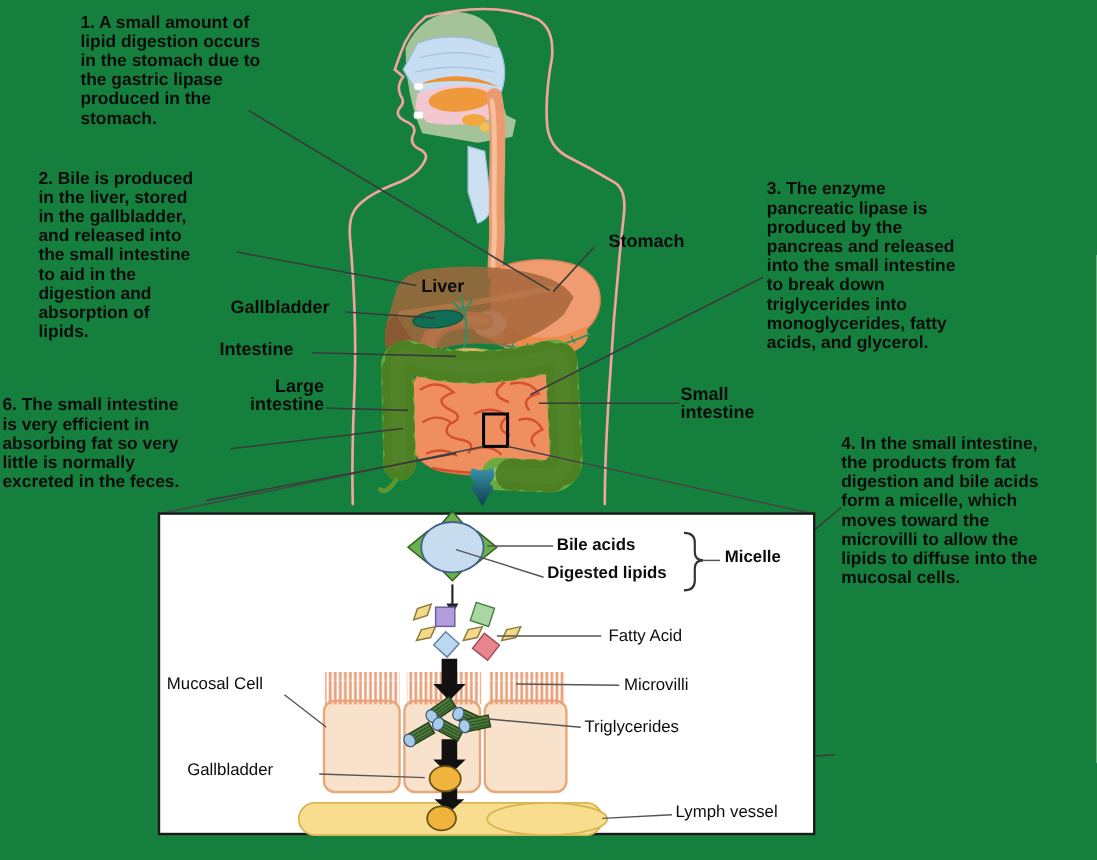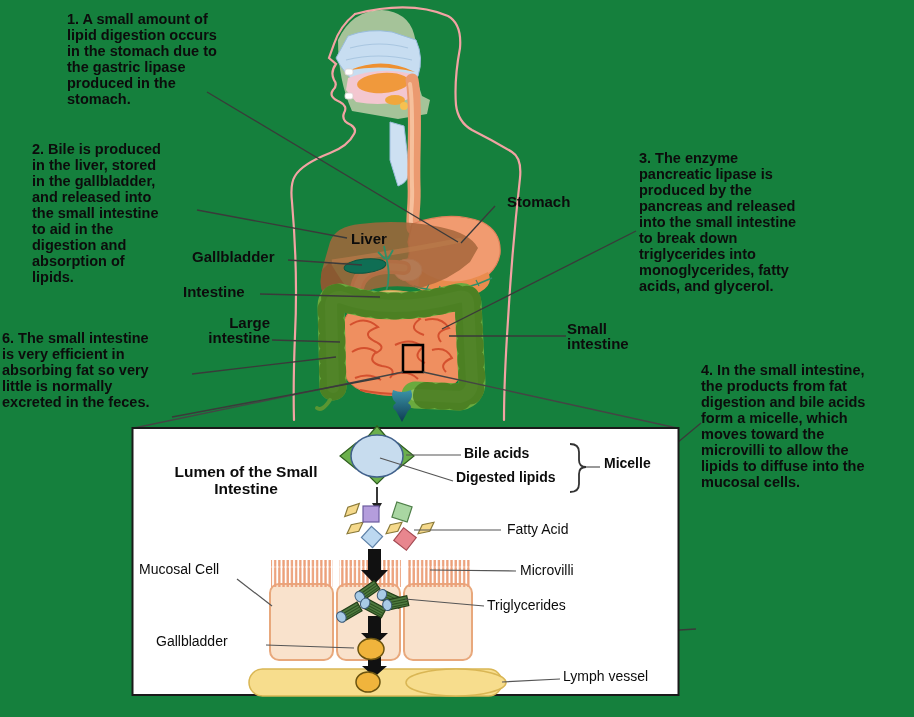--- a/index.html
+++ b/index.html
@@ -236,22 +236,20 @@
 
 <div class="label organ" style="left:507px;top:194px">Stomach</div>
 <div class="label organ" style="left:351px;top:231px">Liver</div>
 <div class="label organ" style="left:192px;top:249px">Gallbladder</div>
 <div class="label organ" style="left:183px;top:284px">Intestine</div>
 <div class="label organ" style="left:198px;top:315px;width:72px;text-align:right">Large
 intestine</div>
 <div class="label organ" style="left:567px;top:321px">Small
 intestine</div>
 
-<div class="label lumen" style="left:150px;top:463px;width:192px">Lumen of the Small
-Intestine</div>
 <div class="label detail-b" style="left:464px;top:446px">Bile acids</div>
 <div class="label detail-b" style="left:456px;top:470px">Digested lipids</div>
 <div class="label detail-b" style="left:604px;top:456px">Micelle</div>
 <div class="label detail" style="left:507px;top:522px">Fatty Acid</div>
 <div class="label detail" style="left:139px;top:562px">Mucosal Cell</div>
 <div class="label detail" style="left:520px;top:563px">Microvilli</div>
 <div class="label detail" style="left:487px;top:598px">Triglycerides</div>
 <div class="label detail" style="left:156px;top:634px">Gallbladder</div>
 <div class="label detail" style="left:563px;top:669px">Lymph vessel</div>
 

